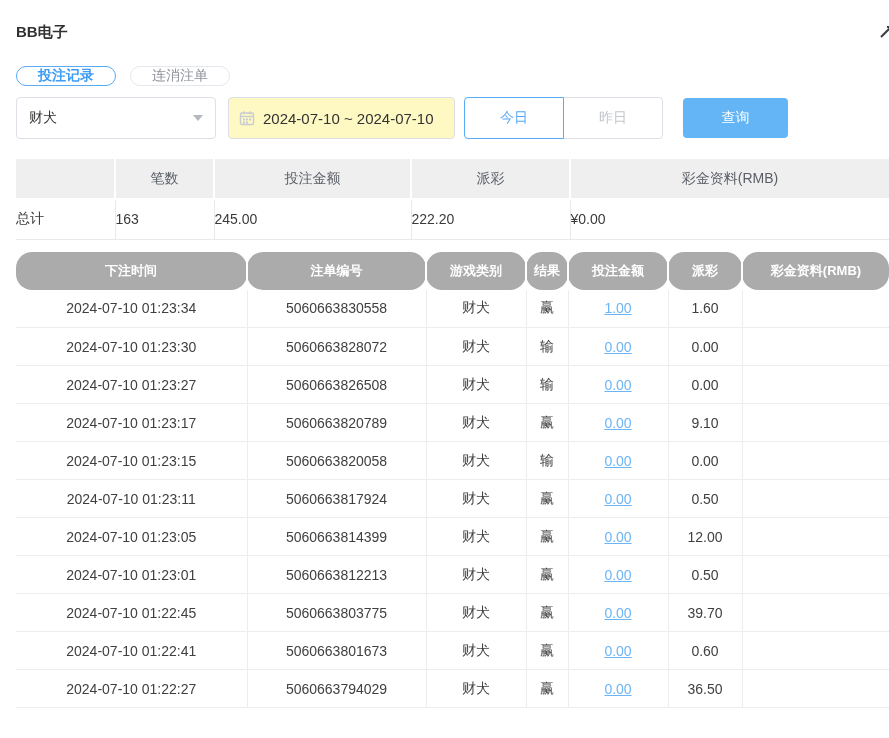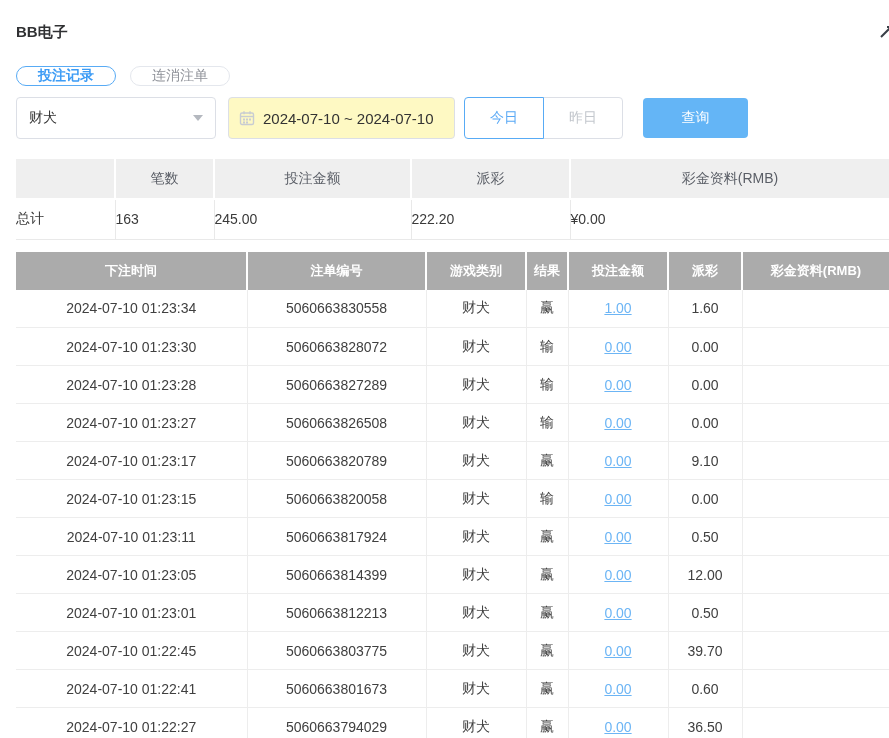--- a/index.html
+++ b/index.html
@@ -84,21 +84,21 @@
     cursor: pointer;
   }
   .date-box .cal { margin-right: 8px; flex: 0 0 auto; }
   .date-box .date-text { font-size: 15px; color: #333; white-space: nowrap; }
   .seg-group {
     margin-left: 9px;
     display: flex;
     height: 42px;
   }
   .seg-btn {
-    width: 80px; height: 42px;
+    width: 100px; height: 42px;
     background: #fff;
     border: 1px solid #dcdfe6;
     font-size: 14px;
     color: #c3c7cd;
     cursor: pointer;
     margin-left: -1px;
     position: relative;
     font-family: Liberation Sans, sans-serif;
   }
   .seg-btn:first-child { margin-left: 0; border-radius: 4px 0 0 4px; }
@@ -156,20 +156,21 @@
     width: 873px;
   }
   .records-table th {
     height: 38px;
     background: #ababab;
     color: #fff;
     font-size: 13px;
     font-weight: bold;
     text-align: center;
     border-right: 2px solid #fff;
+    border-radius: 16px;
   }
   .records-table th:last-child { border-right: none; }
   .records-table td {
     height: 38px;
     font-size: 14px;
     color: #404040;
     text-align: center;
     border-right: 1px solid #ededed;
     border-bottom: 1px solid #ededed;
     background: #fff;
@@ -296,29 +297,20 @@
       <tr>
         <td>2024-07-10 01:23:30</td>
         <td>5060663828072</td>
         <td>财犬</td>
         <td>输</td>
         <td><a href="#" class="bet-link">0.00</a></td>
         <td>0.00</td>
         <td></td>
       </tr>
       <tr>
-        <td>2024-07-10 01:23:28</td>
-        <td>5060663827289</td>
-        <td>财犬</td>
-        <td>输</td>
-        <td><a href="#" class="bet-link">0.00</a></td>
-        <td>0.00</td>
-        <td></td>
-      </tr>
-      <tr>
         <td>2024-07-10 01:23:27</td>
         <td>5060663826508</td>
         <td>财犬</td>
         <td>输</td>
         <td><a href="#" class="bet-link">0.00</a></td>
         <td>0.00</td>
         <td></td>
       </tr>
       <tr>
         <td>2024-07-10 01:23:17</td>

